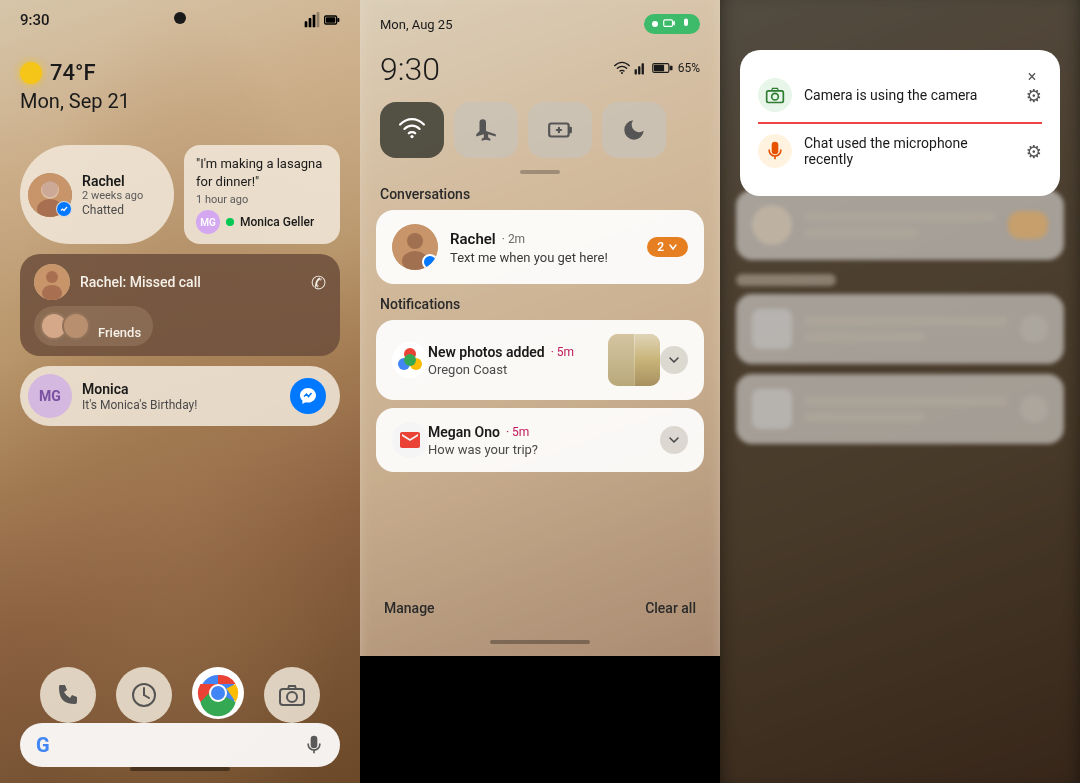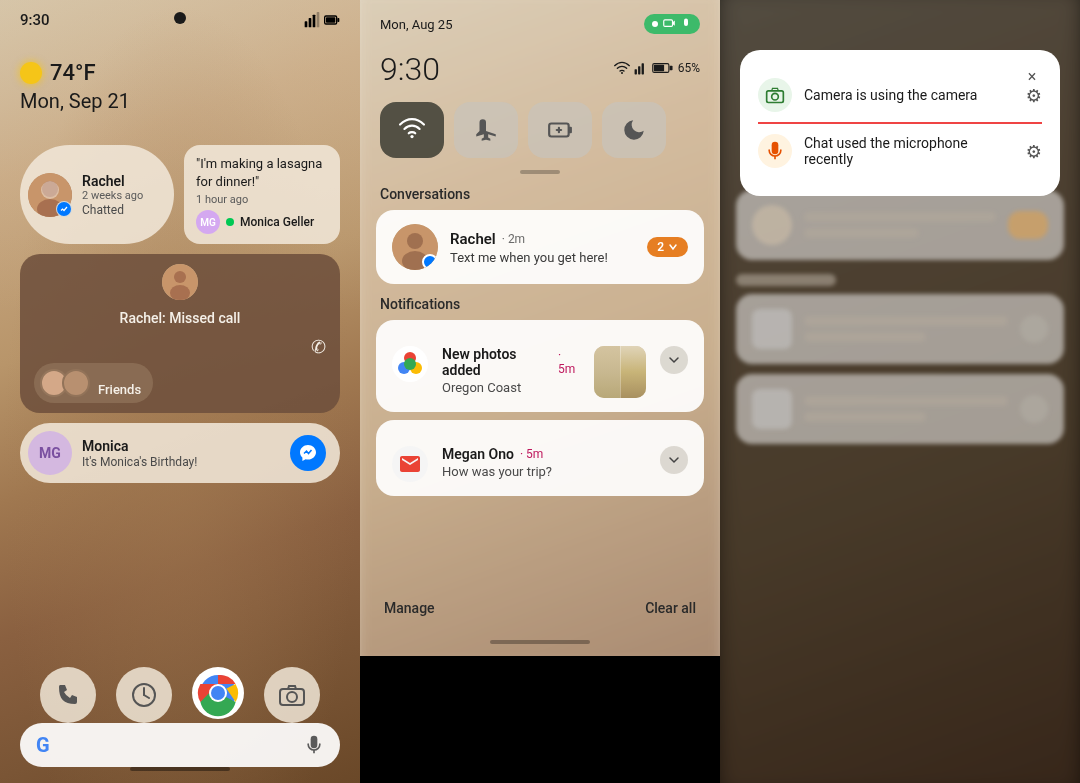--- a/index.html
+++ b/index.html
@@ -547,23 +547,22 @@
       font-weight: 600;
       padding: 3px 10px;
       border-radius: 12px;
       display: flex;
       align-items: center;
       gap: 4px;
     }
 
     .notif-item-row {
       display: flex;
-      align-items: flex-start;
-      gap: 14px;
-      margin-top: 12px;
+      align-items: center;
+      gap: 0;
     }
     .notif-app-icon {
       width: 36px;
       height: 36px;
       border-radius: 50%;
       display: flex;
       align-items: center;
       justify-content: center;
       font-size: 18px;
       flex-shrink: 0;
@@ -864,21 +863,21 @@
         <div class="quote-time">1 hour ago</div>
         <div class="quote-person">
           <div class="quote-avatar-small">MG</div>
           <div class="online-dot"></div>
           <span class="quote-person-name">Monica Geller</span>
         </div>
       </div>
     </div>
 
     <div style="background: rgba(110,80,60,0.88); border-radius: 20px; padding: 10px 14px; margin-bottom: 10px;">
-      <div class="missed-call-chip" style="background:transparent; margin-bottom:6px; padding: 0; flex-direction: column;">
+      <div class="missed-call-chip" style="background:transparent; margin-bottom:6px; padding: 0;">
         <div class="missed-call-avatar">
           <svg width="36" height="36" viewBox="0 0 36 36">
             <circle cx="18" cy="18" r="18" fill="#c8956a"></circle>
             <circle cx="18" cy="13" r="6" fill="#a87050"></circle>
             <ellipse cx="18" cy="29" rx="10" ry="8" fill="#a87050"></ellipse>
           </svg>
         </div>
         <span class="missed-call-text">Rachel: Missed call</span>
         <span style="margin-left:auto; font-size:18px; color:#f5f0e8;">✆</span>
       </div>

